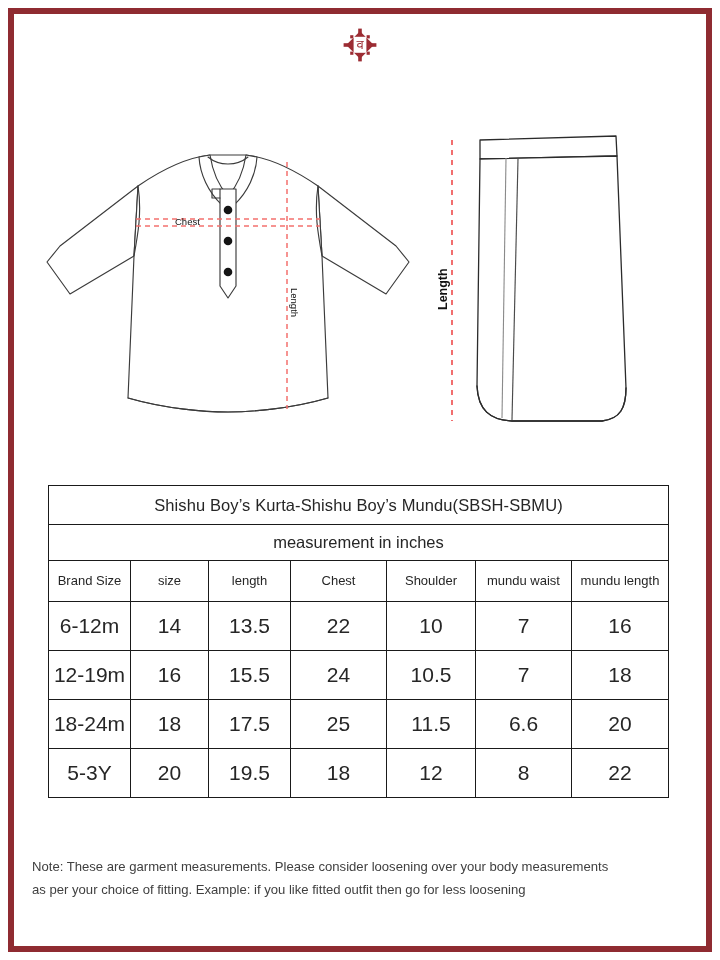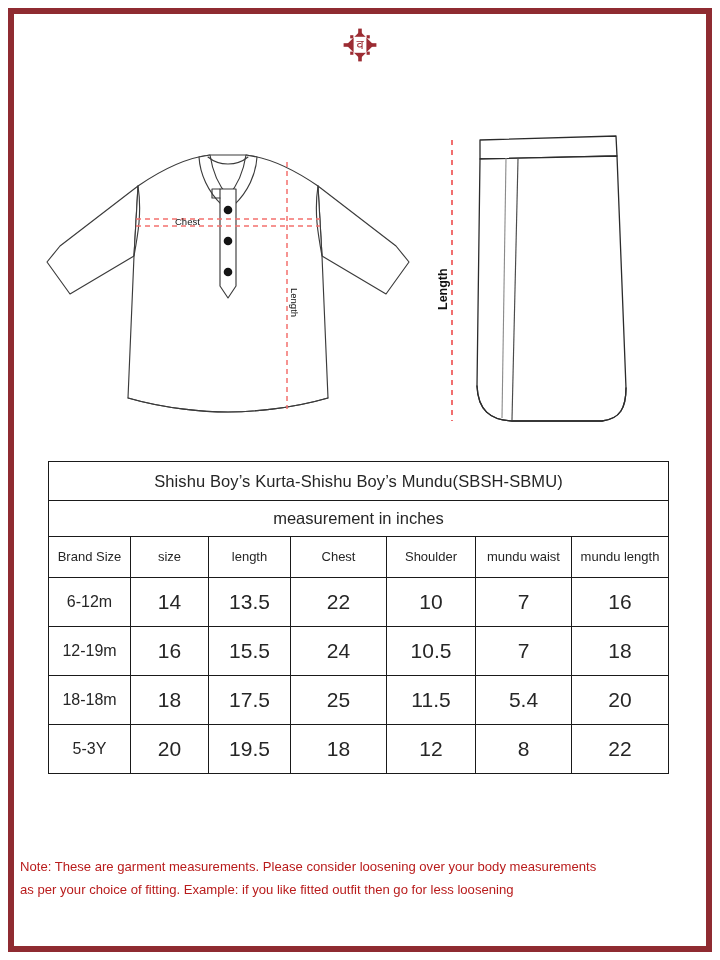--- a/index.html
+++ b/index.html
@@ -81,21 +81,21 @@
     top: 0px;
     width: 232px;
     height: 330px;
   }
   .art-kurta svg, .art-mundu svg { display: block; overflow: visible; }
 
   
   .size-table {
     position: absolute;
     left: 48px;
-    top: 461px;
+    top: 485px;
     width: 620px;
     border-collapse: collapse;
     table-layout: fixed;
     background: #fff;
   }
   .size-table td, .size-table th {
     border: 1.6px solid #1a1a1a;
     text-align: center;
     vertical-align: middle;
     color: #262626;
@@ -115,32 +115,32 @@
     height: 40px;
     font-size: 13px;
     line-height: 1.25;
     font-weight: 400;
   }
   .tbl-body td {
     height: 48px;
     font-size: 21px;
   }
   .tbl-body td.brand {
-    font-size: 16px;
+    font-size: 21px;
   }
 
   
   .note {
     position: absolute;
-    left: 20px;
+    left: 32px;
     top: 856px;
     width: 664px;
     font-size: 13.1px;
     line-height: 1.72;
-    color: #b91c1c;
+    color: #404040;
   }
   .note .l1 { display: block; text-align: left; }
   .note .l2 { display: block; text-align: left; }
 
   .sr { position: absolute; width: 1px; height: 1px; overflow: hidden; clip: rect(0 0 0 0); }
 </style>
 </head>
 <body>
 
 <div id="page">
@@ -301,26 +301,26 @@
       <tr class="tbl-body">
         <td class="brand">12-19m</td>
         <td>16</td>
         <td>15.5</td>
         <td>24</td>
         <td>10.5</td>
         <td>7</td>
         <td>18</td>
       </tr>
       <tr class="tbl-body">
-        <td class="brand">18-18m</td>
+        <td class="brand">18-24m</td>
         <td>18</td>
         <td>17.5</td>
         <td>25</td>
         <td>11.5</td>
-        <td>5.4</td>
+        <td>6.6</td>
         <td>20</td>
       </tr>
       <tr class="tbl-body">
         <td class="brand">5-3Y</td>
         <td>20</td>
         <td>19.5</td>
         <td>18</td>
         <td>12</td>
         <td>8</td>
         <td>22</td>

